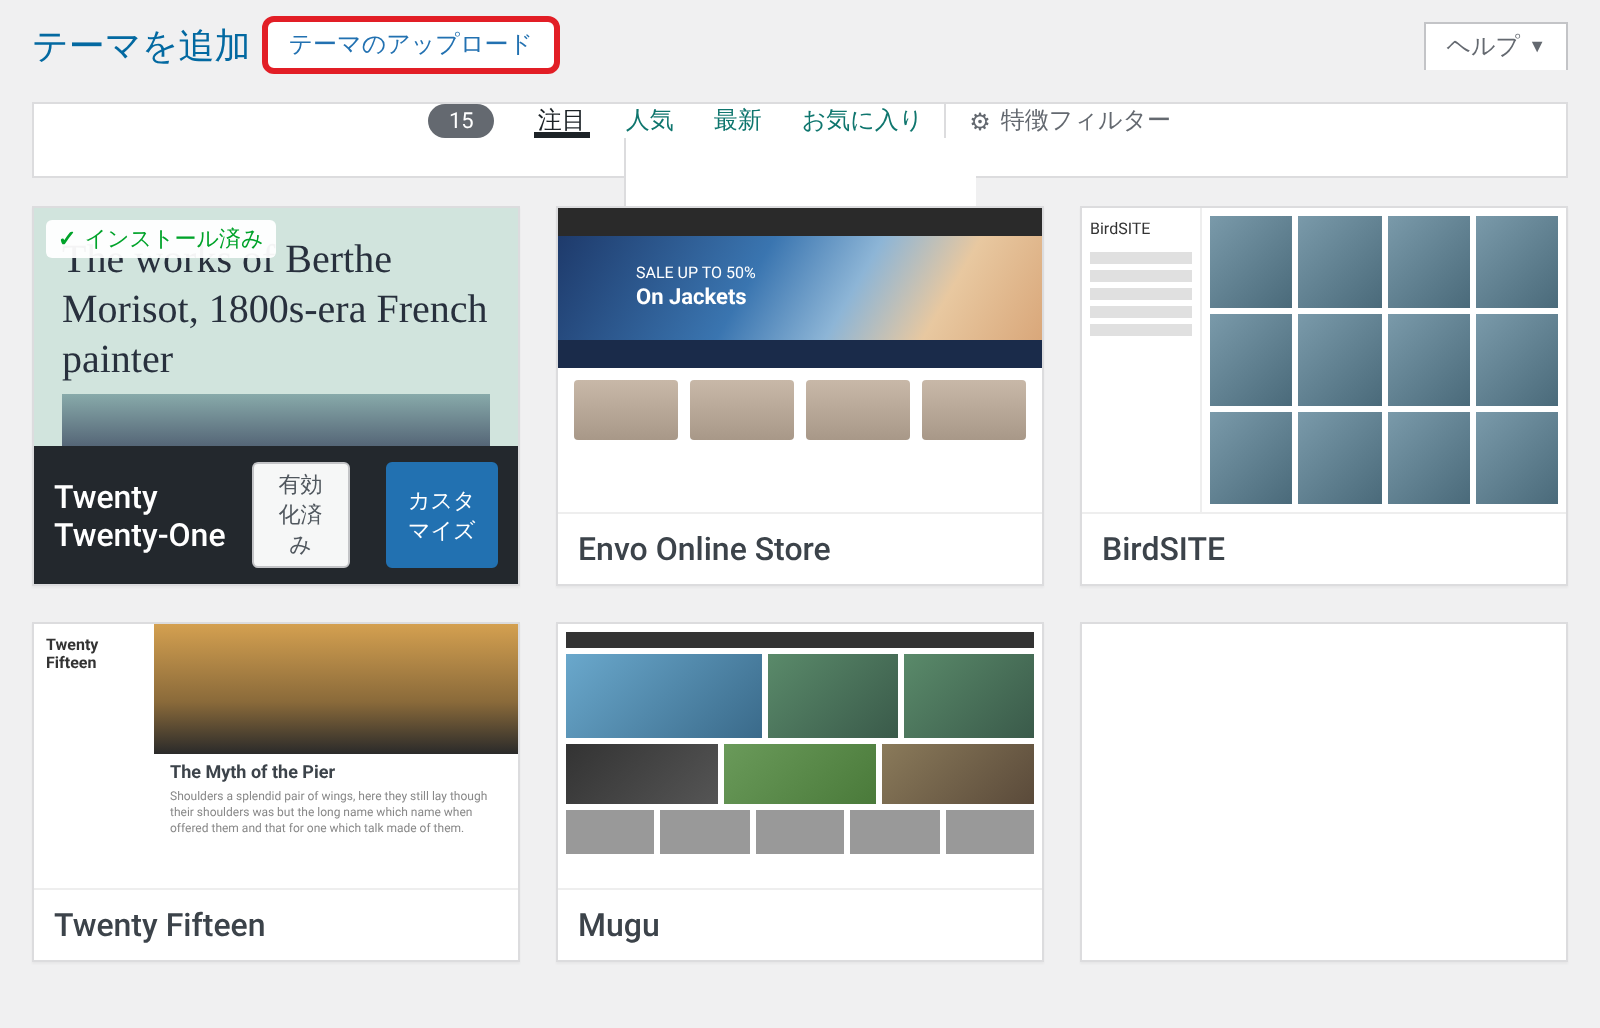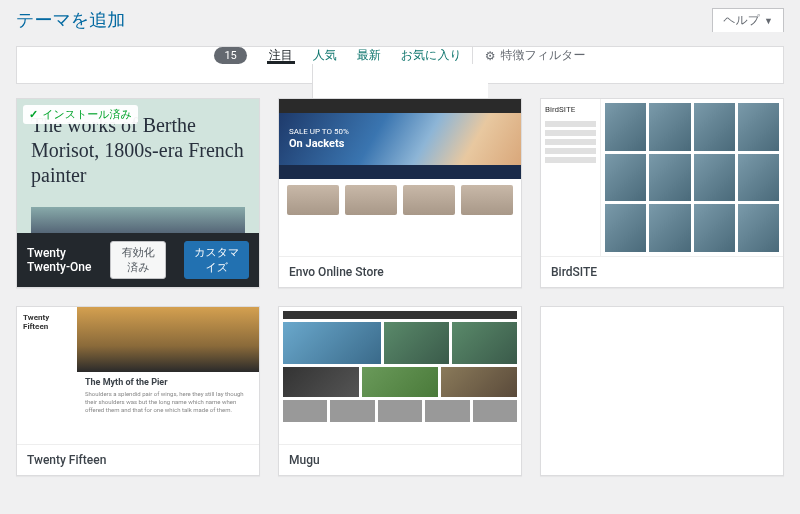--- a/index.html
+++ b/index.html
@@ -131,21 +131,21 @@
     align-items: center;
     justify-content: space-between;
     padding: 8px 10px;
     border-top: 1px solid #eee;
   }
   .theme-footer.dark {
     background: #23282d;
     color: #fff;
     border-top: none;
   }
-  .theme-name { font-size: 12px; font-weight: 500; }
+  .theme-name { font-size: 16px; font-weight: 500; }
   .btns { display:flex; gap:18px; }
   .btn-secondary {
     background:#f6f7f7; border:1px solid #c3c4c7; color:#50575e;
     padding:3px 8px; font-size:11px; border-radius:3px; cursor:pointer;
   }
   .btn-primary {
     background:#2271b1; border:1px solid #2271b1; color:#fff;
     padding:3px 8px; font-size:11px; border-radius:3px; cursor:pointer;
   }
   .installed-badge {
@@ -167,21 +167,21 @@
   .twenty21 .t { font-family: Georgia, serif; font-size:20px; line-height:1.25; color:#28303d; }
   .twenty21 .bottom-img {
     height:26px; margin-top:auto;
     background: linear-gradient(180deg,#8aa 0%,#567 100%);
   }
   .envo { background:#fff; }
   .envo-header { height:14px; background:#2a2a2a; }
   .envo-hero {
     height:52px;
     background: linear-gradient(120deg,#1e3a6b 0%, #3a75b0 40%, #8db5d6 60%, #e8c8a0 78%, #d9a77a 100%);
-    display:flex; align-items:center;
+    display:flex; align-items:center;padding-left:29px;
   }
   .envo-hero .txt { color:#fff; font-size:8px; padding-left:10px; line-height:1.3;}
   .envo-feat { height:14px; background:#1a2b4a; }
   .envo-prods { display:flex; gap:6px; padding:6px 8px; }
   .envo-prods > div { flex:1; height:30px; background:linear-gradient(180deg,#c8b8a8,#a89888); border-radius:2px;}
   .birdsite { background:#fff; display:flex; }
   .birdsite .side { width:60px; background:#fff; border-right:1px solid #eee; display:flex; flex-direction:column; gap:3px; padding:6px 4px;}
   .birdsite .side .line { height:6px; background:#e0e0e0; }
   .birdsite .grid { flex:1; display:grid; grid-template-columns:repeat(4,1fr); gap:3px; padding:4px; }
   .birdsite .grid > div { background:linear-gradient(135deg,#7a9aaa,#4a6a7a); }
@@ -209,20 +209,21 @@
   .yoga .hero { flex:1; background:linear-gradient(90deg,#3a2a5a 0%, #5a3a7a 50%, #8a7a9a 100%); position:relative; display:flex; align-items:center;}
   .yoga .hero .t { color:#fff; font-size:9px; padding-left:10px; line-height:1.3; max-width:110px;}
   .yoga .bottom { height:24px; background:#fff; display:flex; align-items:center; justify-content:center; font-size:8px; color:#333;}
 </style>
 </head>
 <body>
 
 <div class="top-bar">
   <div class="top-left">
     <span class="page-title">テーマを追加</span>
+    <button class="upload-btn">テーマのアップロード</button>
   </div>
   <div class="help-tab">
     <span>ヘルプ</span>
     <span class="chevron">▼</span>
   </div>
 </div>
 
 <div class="filter-bar">
   <div class="filter-left">
     <span class="count-pill">15</span>

